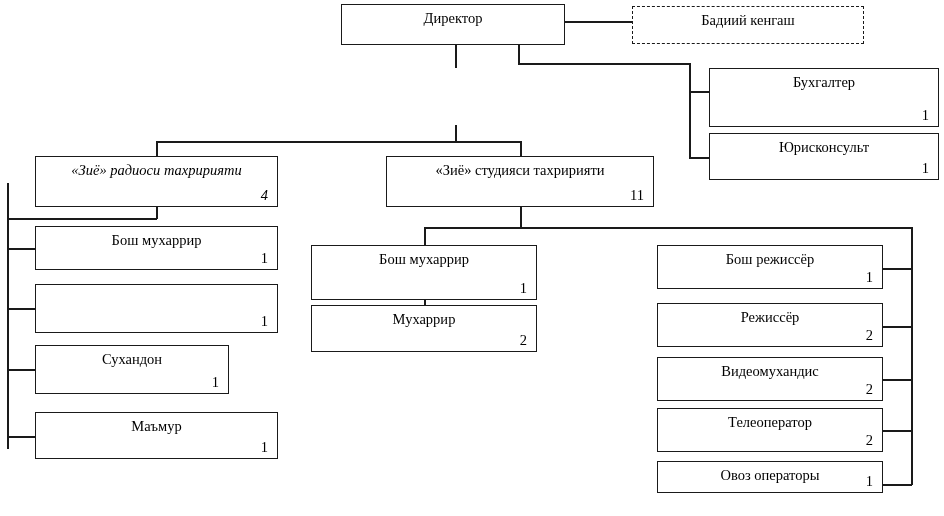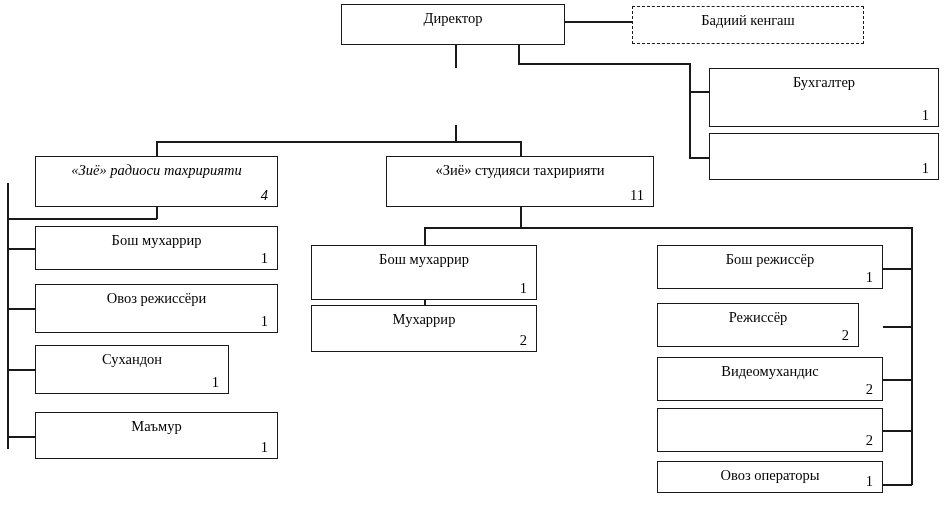--- a/index.html
+++ b/index.html
@@ -88,36 +88,36 @@
       <div class="node-label">Директор</div>
     </div>
     <div class="node dashed" style="left: 632px; top: 6px; width: 232px; height: 38px;">
       <div class="node-label">Бадиий кенгаш</div>
     </div>
     <div class="node" style="left: 709px; top: 68px; width: 230px; height: 59px;">
       <div class="node-label">Бухгалтер</div>
       <div class="node-count">1</div>
     </div>
     <div class="node" style="left: 709px; top: 133px; width: 230px; height: 47px;">
+      <div class="node-label">Юрисконсульт</div>
       <div class="node-count">1</div>
     </div>
     <div class="node" style="left: 35px; top: 156px; width: 243px; height: 51px; font-style: italic;">
       <div class="node-label">«Зиё» радиоси тахририяти</div>
       <div class="node-count">4</div>
     </div>
     <div class="node" style="left: 386px; top: 156px; width: 268px; height: 51px;">
       <div class="node-label">«Зиё» студияси тахририяти</div>
       <div class="node-count">11</div>
     </div>
     <div class="node" style="left: 35px; top: 226px; width: 243px; height: 44px;">
       <div class="node-label">Бош мухаррир</div>
       <div class="node-count">1</div>
     </div>
     <div class="node" style="left: 35px; top: 284px; width: 243px; height: 49px;">
-      <div class="node-label">Овоз режиссёри</div>
       <div class="node-count">1</div>
     </div>
     <div class="node" style="left: 35px; top: 345px; width: 194px; height: 49px;">
       <div class="node-label">Сухандон</div>
       <div class="node-count">1</div>
     </div>
     <div class="node" style="left: 35px; top: 412px; width: 243px; height: 47px;">
       <div class="node-label">Маъмур</div>
       <div class="node-count">1</div>
     </div>
@@ -126,28 +126,29 @@
       <div class="node-count">1</div>
     </div>
     <div class="node" style="left: 311px; top: 305px; width: 226px; height: 47px;">
       <div class="node-label">Мухаррир</div>
       <div class="node-count">2</div>
     </div>
     <div class="node" style="left: 657px; top: 245px; width: 226px; height: 44px;">
       <div class="node-label">Бош режиссёр</div>
       <div class="node-count">1</div>
     </div>
-    <div class="node" style="left: 657px; top: 303px; width: 202px; height: 44px;">
+    <div class="node" style="left: 657px; top: 303px; width: 226px; height: 44px;">
       <div class="node-label">Режиссёр</div>
       <div class="node-count">2</div>
     </div>
     <div class="node" style="left: 657px; top: 357px; width: 226px; height: 44px;">
       <div class="node-label">Видеомухандис</div>
       <div class="node-count">2</div>
     </div>
     <div class="node" style="left: 657px; top: 408px; width: 226px; height: 44px;">
+      <div class="node-label">Телеоператор</div>
       <div class="node-count">2</div>
     </div>
     <div class="node" style="left: 657px; top: 461px; width: 226px; height: 32px;">
       <div class="node-label">Овоз операторы</div>
       <div class="node-count">1</div>
     </div>
   </div>
 
 </body></html>

